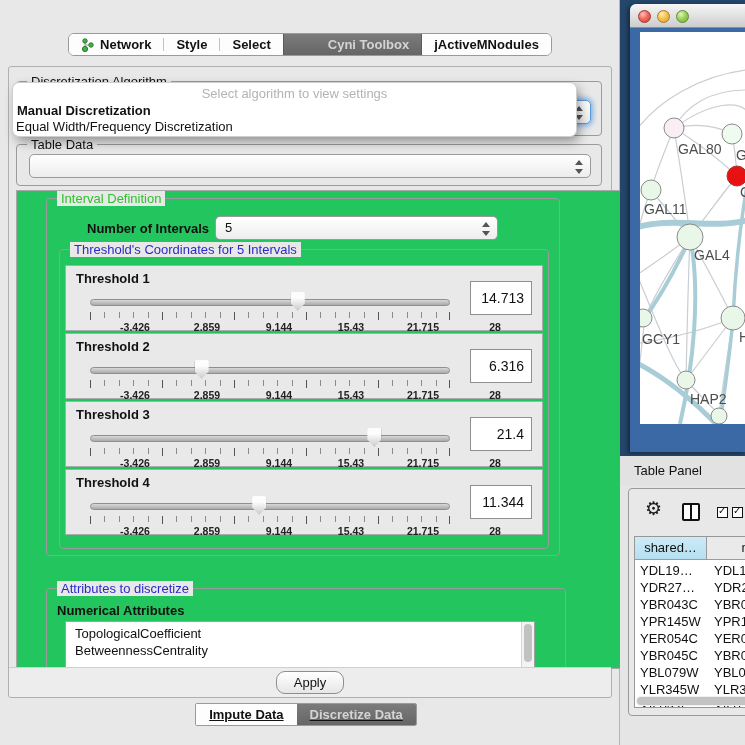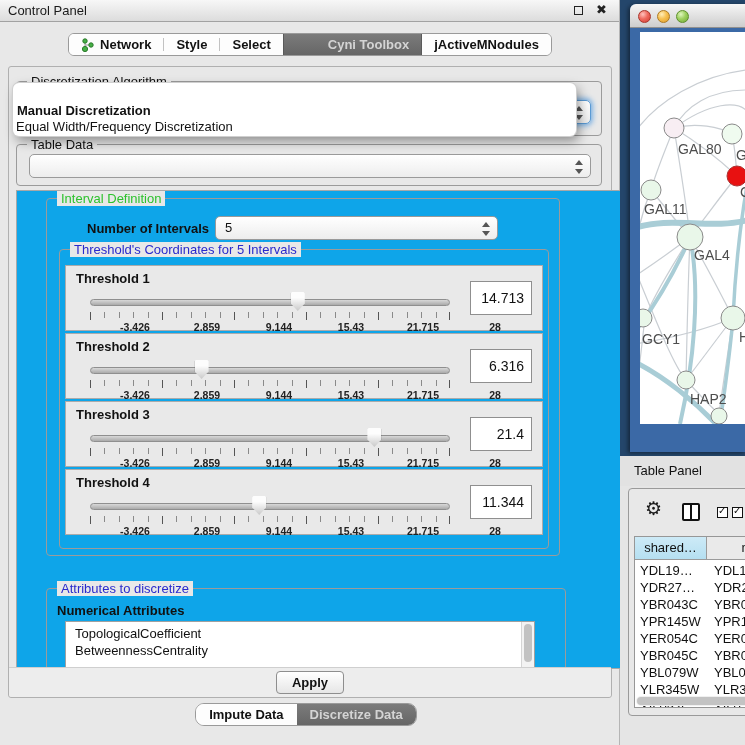--- a/index.html
+++ b/index.html
@@ -48,21 +48,21 @@
     border-radius:6px; box-shadow:0 0 0 1px #cfcfcf, 3px 5px 12px rgba(0,0,0,.40); z-index:60; }
   #algo-popup .prompt { position:absolute; top:3px; left:0; right:0; text-align:center; color:#b3b3b3; }
   #algo-popup .opt1 { position:absolute; top:20px; left:4px; font-weight:bold; }
   #algo-popup .opt2 { position:absolute; top:36px; left:3px; }
 
   #tabledata-group { left:7px; top:77px; width:586px; height:42px; }
   #tabledata-combo { left:12px; top:9px; width:562px; }
 
   
   #scroll-panel { position:absolute; left:7px; top:123px; width:649px; height:479px;
-    border:1px solid #a8a8a8; background:#0ea5e9; overflow:hidden; }
+    border:1px solid #a8a8a8; background:#22c55e; overflow:hidden; }
   .vscroll { position:absolute; right:0; top:0; bottom:0; width:15px;
     background:linear-gradient(90deg,#f4f4f4,#dedede); border-left:1px solid #bdbdbd; }
   .vscroll .thumb { position:absolute; left:2px; top:17px; width:10px; height:366px; border-radius:6px;
     background:linear-gradient(90deg,#d2d2d2,#b8b8b8); border:1px solid #a6a6a6; }
 
   #interval-group { left:29px; top:7px; width:514px; height:358px; }
   #count-label { position:absolute; left:40px; top:22px; font-weight:bold; }
   #count-combo { left:168px; top:17px; width:283px; }
 
   #thresholds { position:absolute; left:12px; top:50px; width:490px; height:300px;
@@ -88,26 +88,26 @@
   #attr-group { left:29px; top:397px; width:520px; height:160px; }
   #attr-label { position:absolute; left:10px; top:14px; font-weight:bold; }
   #attr-list { position:absolute; left:18px; top:32px; width:470px; height:120px; background:#fff; border:1px solid #a0a0a0; overflow:hidden; padding-top:4px; }
   .attr-item { height:17px; padding-left:9px; }
   #attr-list .vscroll2 { position:absolute; right:0; top:0; bottom:0; width:13px; background:#f3f3f3; border-left:1px solid #d5d5d5; }
   #attr-list .vscroll2 .thumb { position:absolute; left:2px; top:2px; width:8px; height:38px; border-radius:4px; background:#c2c2c2; }
 
   #apply-bar { position:absolute; left:0; bottom:0; width:602px; height:30px; background:#ededed;
     border-top:1px solid #cfcfcf; border-radius:0 0 3px 3px; }
   #apply-btn { position:absolute; left:50%; top:3px; transform:translateX(-50%); width:68px; height:23px;
-    background:linear-gradient(#fff,#e6e6e6); border:1px solid #8e8e8e; border-radius:4px;
-    font-weight:bold; text-align:center; line-height:21px; }
+    background:linear-gradient(#fff,#e6e6e6); border:1px solid #8e8e8e; border-radius:9px;
+    font-weight:normal; text-align:center; line-height:21px; }
 
   
   .btabbar { position:absolute; top:703px; left:0; width:612px; display:flex; justify-content:center; }
-  .btabgroup { display:inline-flex; height:23px; background:#fdfdfd; border:1px solid #9a9a9a; border-radius:9px; overflow:hidden; font-weight:bold; }
+  .btabgroup { display:inline-flex; height:23px; background:#fdfdfd; border:1px solid #9a9a9a; border-radius:2px; overflow:hidden; font-weight:bold;text-decoration:underline; }
   .btab { display:flex; align-items:center; padding:0 13px; background:#fdfdfd; }
   .btab.sel { background:linear-gradient(#7b7b7b,#666); color:#d4d4d4; }
 
   
   #desktop { position:absolute; left:620px; top:0; width:125px; height:456px; background:#24466b; }
   #right-lower-bg { position:absolute; left:620px; top:456px; width:125px; height:289px; background:#e5e5e5; }
 
   #net-window { position:absolute; left:630px; top:4px; width:116px; height:448px;
     background:#3b69a6; border-radius:6px 0 0 0; box-shadow:-2px 1px 4px rgba(0,0,0,.45); }
   #net-titlebar { position:absolute; left:0; top:0; right:0; height:24px;
@@ -142,25 +142,20 @@
   .tc1 { width:72px; padding-left:5px; }
   .tc2 { flex:1; padding-left:7px; }
   #hscroll { position:absolute; left:1px; right:14px; bottom:1px; height:10px; background:#f0f0f0; border-radius:5px; }
   #hscroll .thumb { position:absolute; left:1px; top:1px; height:8px; width:96%; border-radius:4px; background:#c3c3c3; }
 </style>
 </head>
 <body>
 
 <div id="control-panel">
 
-  <div class="titlebar">
-    <span class="wtitle">Control Panel</span>
-    <span class="float-ico"></span>
-    <span class="close-ico">✖</span>
-  </div>
 
   <div class="tabbar">
     <div class="tabgroup">
       <div class="tab">
         <svg class="net-ico" width="13" height="14" viewBox="0 0 13 14">
           <line x1="4" y1="3" x2="4" y2="11" stroke="#9a9a9a" stroke-width="1"></line>
           <line x1="4" y1="7" x2="10" y2="7" stroke="#9a9a9a" stroke-width="1"></line>
           <circle cx="4" cy="3" r="2.2" fill="#45b045" stroke="#2c7a2c"></circle>
           <circle cx="4" cy="11" r="2.6" fill="#45b045" stroke="#2c7a2c"></circle>
           <circle cx="10" cy="7" r="2.2" fill="#45b045" stroke="#2c7a2c"></circle>
@@ -338,20 +333,21 @@
   </div>
 
   <div class="btabbar">
     <div class="btabgroup">
       <div class="btab">Impute Data</div>
       <div class="btab sel">Discretize Data</div>
     </div>
   </div>
 
   <div id="algo-popup">
+    <div class="prompt">Select algorithm to view settings</div>
     <div class="opt1">Manual Discretization</div>
     <div class="opt2">Equal Width/Frequency Discretization</div>
   </div>
 </div>
 
 <div id="desktop"></div>
 <div id="right-lower-bg"></div>
 
 <div id="net-window">
   <div id="net-titlebar">

